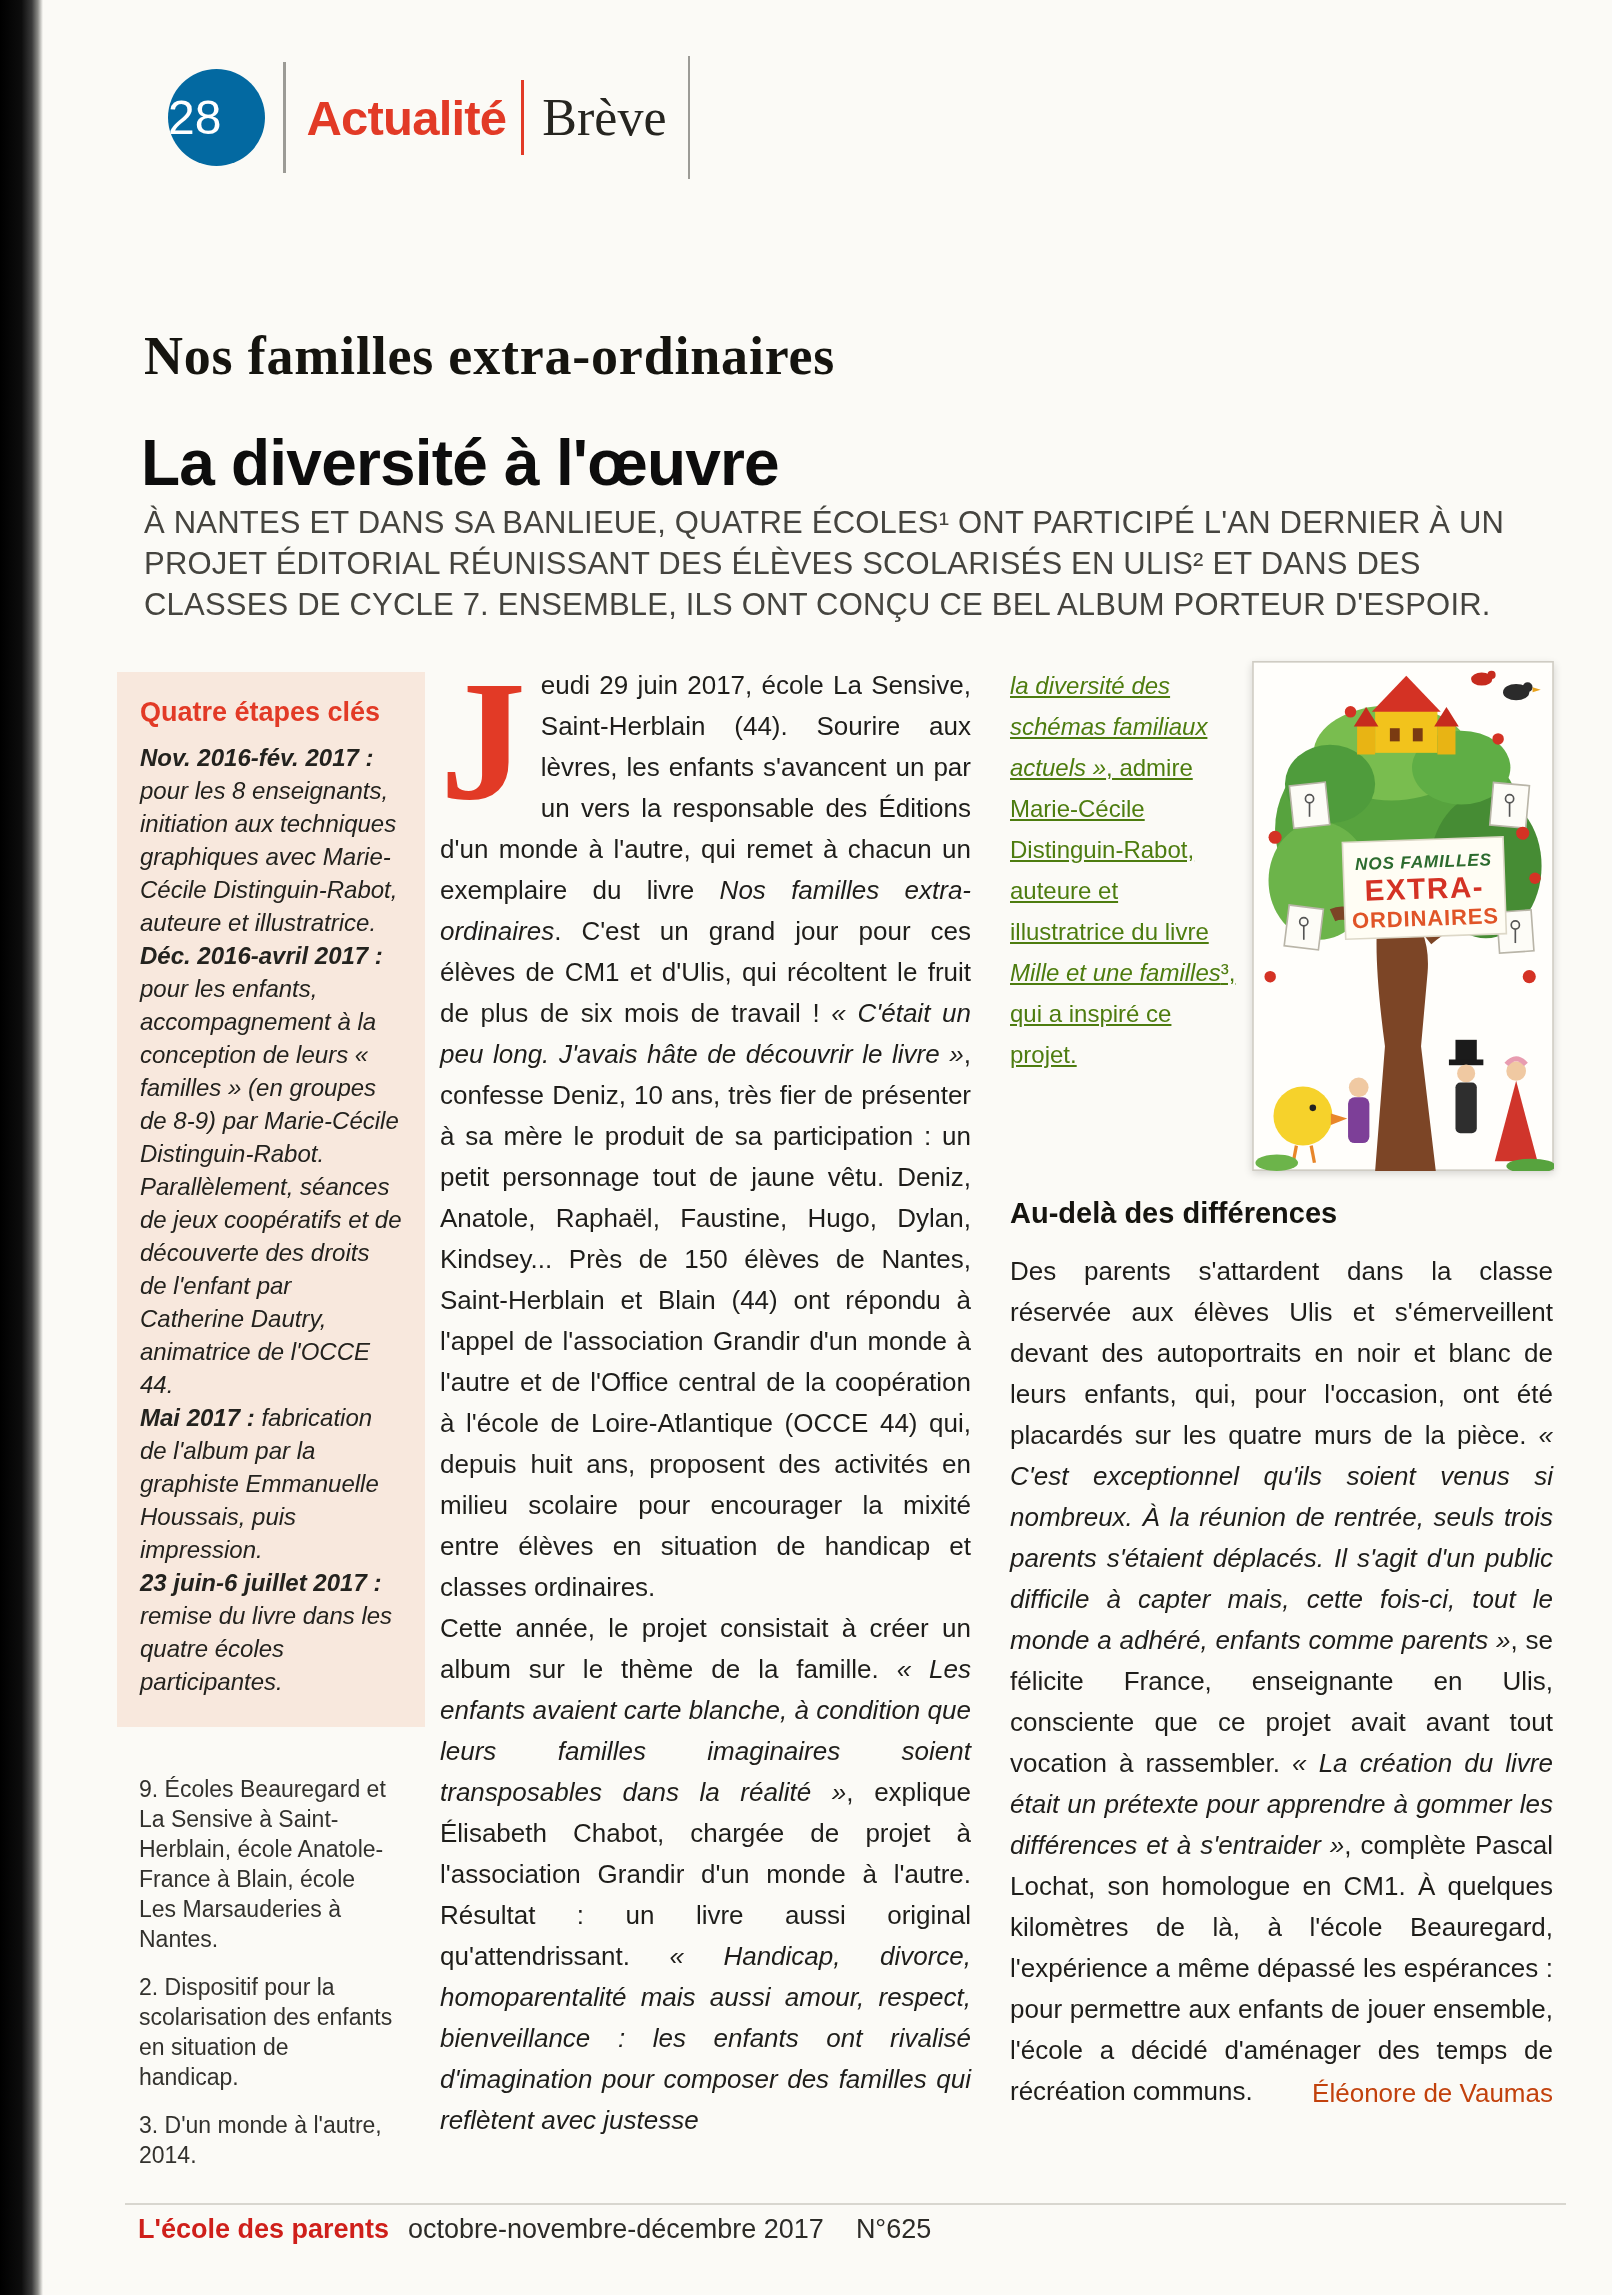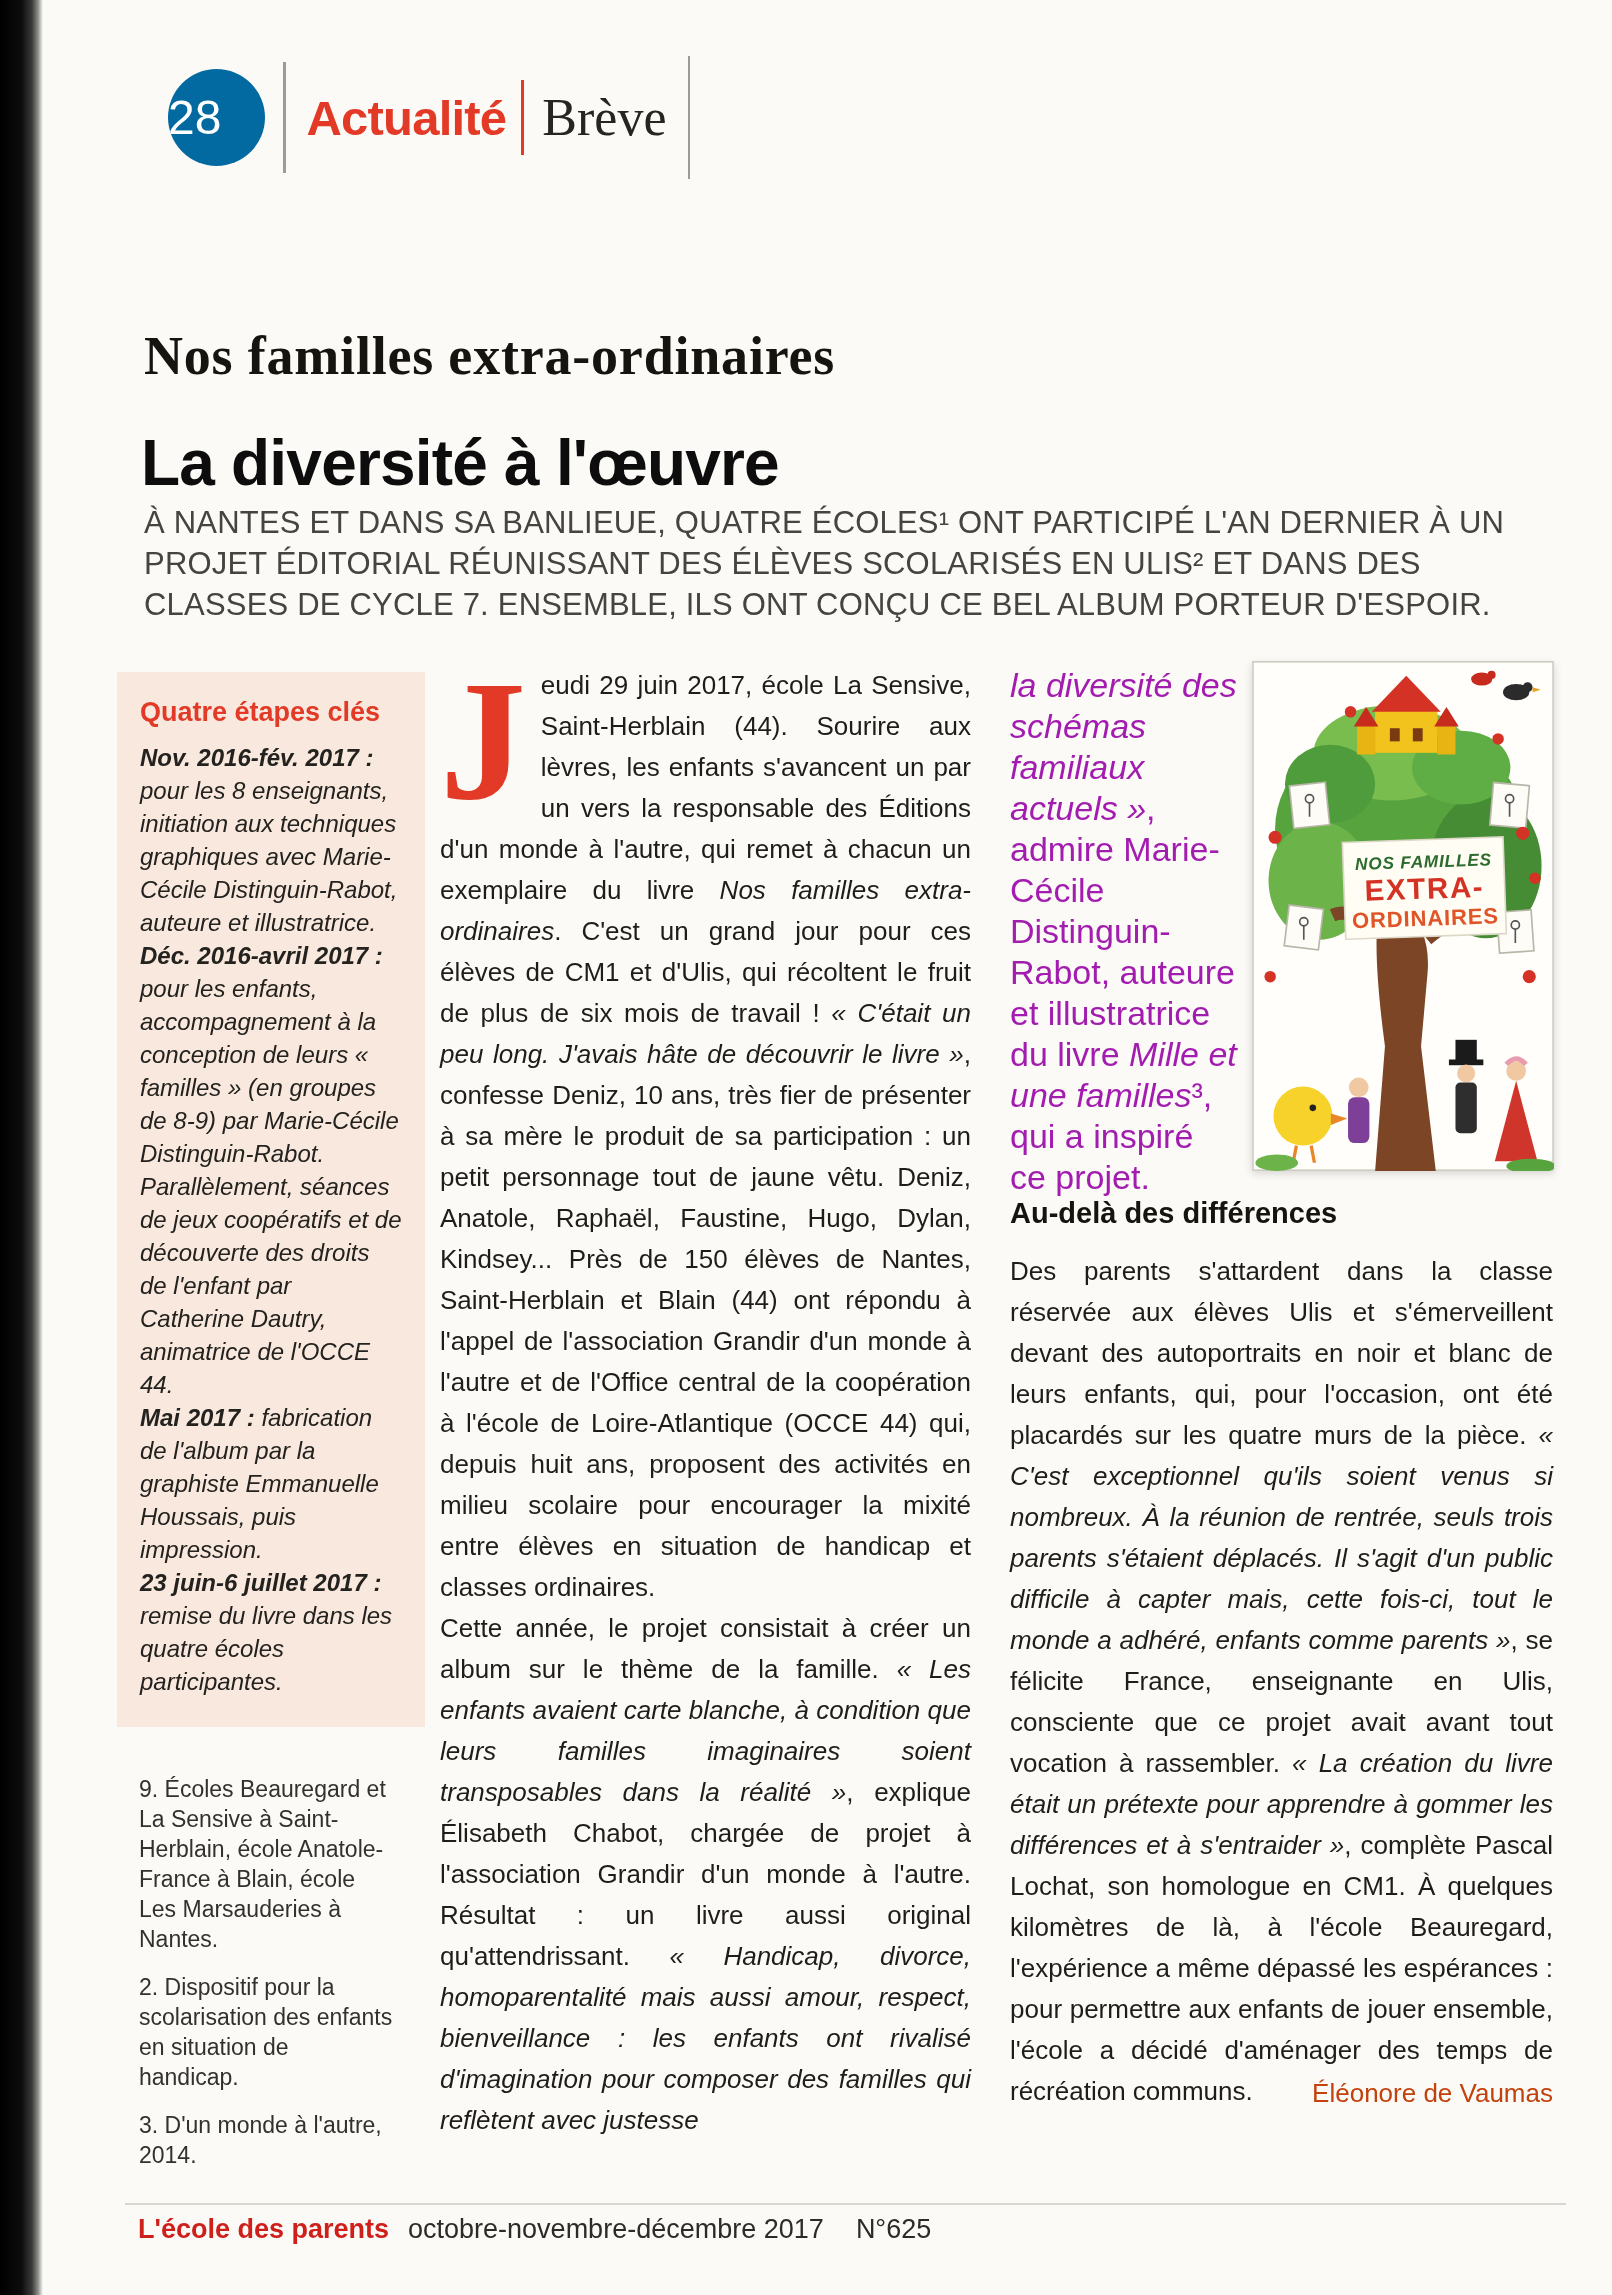--- a/index.html
+++ b/index.html
@@ -44,21 +44,21 @@
 
   
   .col-mid { position:absolute; left:440px; top:665px; width:531px; }
   .body-p { font-size:26px; line-height:41px; text-align:justify; color:#1e1d1a; hyphens:auto; }
   .dropcap {
     float:left; font-family:"Liberation Serif", serif; font-weight:700;
     font-size:172px; line-height:141px; color:#e23a26; margin:4.9px 14.8px 6.6px 0;
   }
   em { font-style:italic; }
 
-  .right-intro { position:absolute; left:1010px; top:665px; width:228px; font-size:34px; line-height:41px; color:#a21caf; }
+  .right-intro { position:absolute; left:1010px; top:665px; width:228px; font-size:24px; line-height:41px; color:#4d7c0f;text-decoration:underline; }
   .cover {
     position:absolute; left:1252px; top:661px; width:302px; height:510px;
     box-shadow:0 2.5px 8.2px rgba(0,0,0,.16); background:#fffefb;
   }
   .cover svg { display:block; width:100%; height:100%; }
   .cov-top { font-size:21px; font-style:italic; font-weight:bold; fill:#2c6b2e; text-anchor:middle; letter-spacing:1px; }
   .cov-mid { font-size:36px; font-weight:bold; fill:#d43224; text-anchor:middle; letter-spacing:2px; }
   .cov-bot { font-size:27px; font-weight:bold; fill:#e05427; text-anchor:middle; letter-spacing:1px; }
 
   .right-subhead { position:absolute; left:1010px; top:1197px; font-size:29px; font-weight:700; color:#15140f; }

